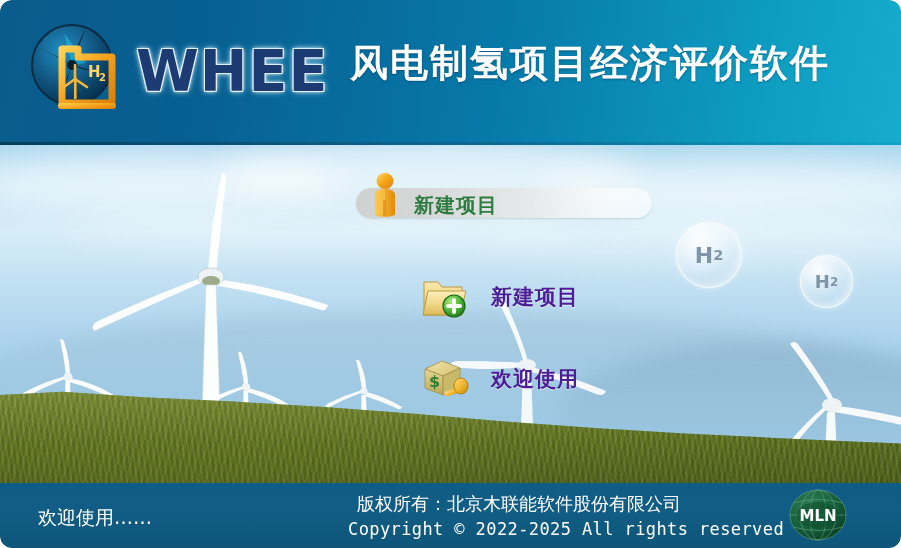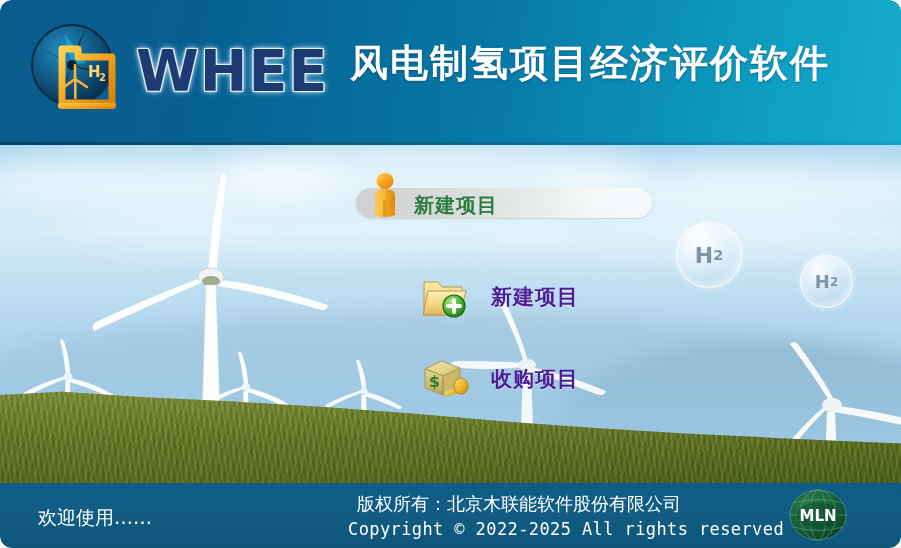--- a/index.html
+++ b/index.html
@@ -496,21 +496,21 @@
 
         <path d="M5,14 L22,6 L40,13 L23,21 Z" fill="url(#bx1)" stroke="#a79452" stroke-width="0.9"></path>
         <path d="M5,14 L23,21 L23,40 L5,33 Z" fill="url(#bx2)" stroke="#a79452" stroke-width="0.9"></path>
         <path d="M23,21 L40,13 L40,32 L23,40 Z" fill="#cbb96a" stroke="#a79452" stroke-width="0.9"></path>
         <text x="9" y="32" font-family="DejaVu Sans, sans-serif" font-size="16" font-weight="bold" fill="#2e7d32">$</text>
 
         <rect x="24" y="34" width="20" height="5" rx="2.5" fill="url(#gav)" transform="rotate(-18 34 36)"></rect>
         <ellipse cx="41" cy="31" rx="7" ry="8" fill="url(#gav)" stroke="#ac7406" stroke-width="0.8"></ellipse>
       </svg>
     </span>
-    <span class="mi-label">收购项目</span>
+    <span class="mi-label">欢迎使用</span>
   </div>
 
   <div class="footer">
     <div class="welcome">欢迎使用……</div>
     <div class="copy-cn">版权所有：北京木联能软件股份有限公司</div>
     <div class="copy-en">Copyright © 2022-2025 All rights reserved</div>
   </div>
 
   <div class="mln">
     <svg width="60" height="58" viewBox="0 0 60 58">

